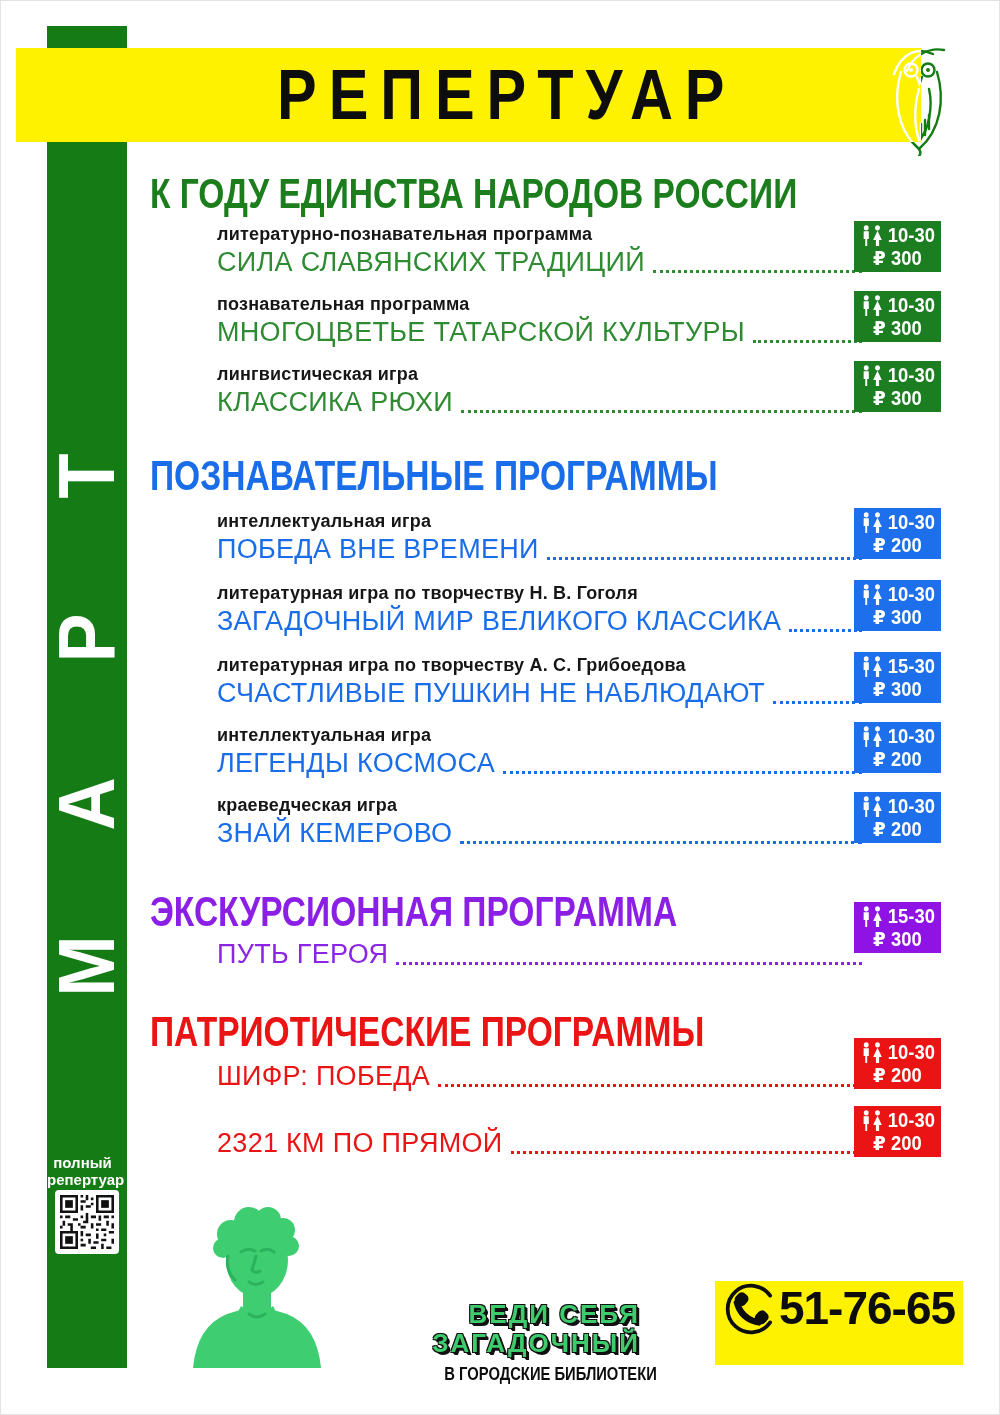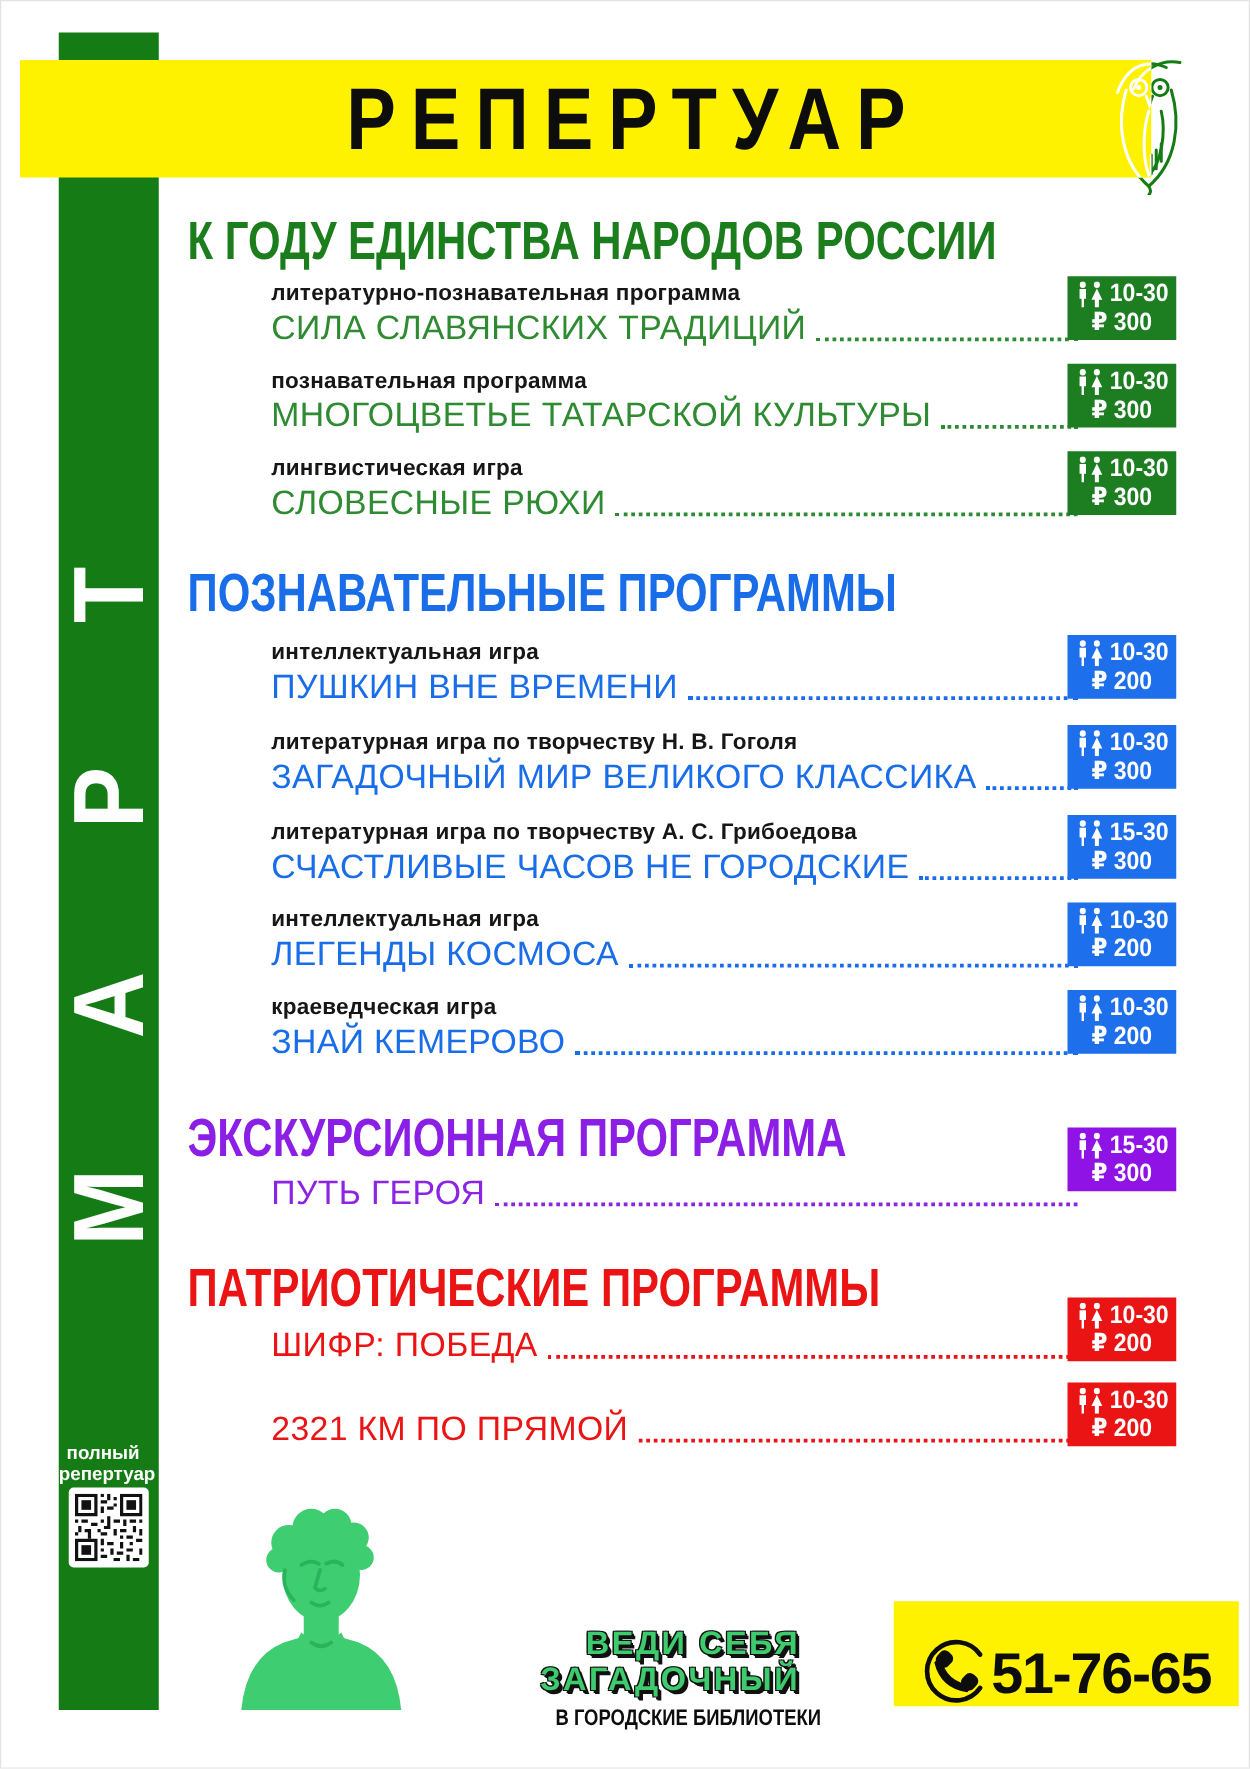--- a/index.html
+++ b/index.html
@@ -42,22 +42,22 @@
   .bg-green{background:#1c7d21}.bg-blue{background:#1d6feb}.bg-purple{background:#9013e6}.bg-red{background:#ea1414}
   .badge .l1{display:flex;align-items:center;gap:3px;font-weight:bold;font-size:20px;line-height:23px;transform:scaleX(.92);}
   .badge .l2{font-weight:bold;font-size:20px;line-height:22px;transform:scaleX(.92);}
   
   .bust{position:absolute;left:165px;top:1202px;}
   .logo{position:absolute;left:425px;top:1300px;width:215px;text-align:right;}
   .logo .l1,.logo .l2{display:block;font-weight:bold;font-size:26px;line-height:29px;letter-spacing:2px;color:#3ecb6d;
     text-shadow:-1px -1px 0 #111,1px -1px 0 #111,-1px 1px 0 #111,2px 2px 0 #111,3px 3px 0 #111;}
   .logo .l3{display:block;margin-top:6px;font-weight:bold;font-size:18px;line-height:20px;color:#0d0d0d;
     transform:scaleX(.82);white-space:nowrap;}
-  .phone-box{position:absolute;left:715px;top:1281px;width:276px;height:84px;background:#fff200;
-    display:flex;align-items:flex-end;justify-content:center;}
+  .phone-box{position:absolute;left:715px;top:1281px;width:248px;height:84px;background:#fff200;
+    display:flex;align-items:flex-start;justify-content:center;}
   .phone-number{font-weight:bold;font-size:46px;color:#0d0d0d;letter-spacing:-1px;}
 </style>
 </head>
 <body>
 
 <div class="canvas">
 
   <div class="green-bar" id="month-vertical">
     <div class="qr-label">
       <span>полный</span><br>
@@ -129,45 +129,45 @@
   <div class="row" style="top:291px">
     <span class="sub">познавательная программа</span>
     <div class="titleline c-green">
         <span>МНОГОЦВЕТЬЕ ТАТАРСКОЙ КУЛЬТУРЫ</span>
         <div class="leader ld-green"></div>
       </div>
   </div>
   <div class="row" style="top:361px">
     <span class="sub">лингвистическая игра</span>
     <div class="titleline c-green">
-        <span>СЛОВЕСНЫЕ РЮХИ</span>
+        <span>КЛАССИКА РЮХИ</span>
         <div class="leader ld-green"></div>
       </div>
   </div>
 
   <div class="heading h-blue" style="top:454px">ПОЗНАВАТЕЛЬНЫЕ ПРОГРАММЫ</div>
 
   <div class="row" style="top:508px">
     <span class="sub">интеллектуальная игра</span>
     <div class="titleline c-blue">
-        <span>ПУШКИН ВНЕ ВРЕМЕНИ</span>
+        <span>ПОБЕДА ВНЕ ВРЕМЕНИ</span>
         <div class="leader ld-blue"></div>
       </div>
   </div>
   <div class="row" style="top:580px">
     <span class="sub">литературная игра по творчеству Н. В. Гоголя</span>
     <div class="titleline c-blue">
         <span>ЗАГАДОЧНЫЙ МИР ВЕЛИКОГО КЛАССИКА</span>
         <div class="leader ld-blue"></div>
       </div>
   </div>
   <div class="row" style="top:652px">
     <span class="sub">литературная игра по творчеству А. С. Грибоедова</span>
     <div class="titleline c-blue">
-        <span>СЧАСТЛИВЫЕ ЧАСОВ НЕ ГОРОДСКИЕ</span>
+        <span>СЧАСТЛИВЫЕ ПУШКИН НЕ НАБЛЮДАЮТ</span>
         <div class="leader ld-blue"></div>
       </div>
   </div>
   <div class="row" style="top:722px">
     <span class="sub">интеллектуальная игра</span>
     <div class="titleline c-blue">
         <span>ЛЕГЕНДЫ КОСМОСА</span>
         <div class="leader ld-blue"></div>
       </div>
   </div>

